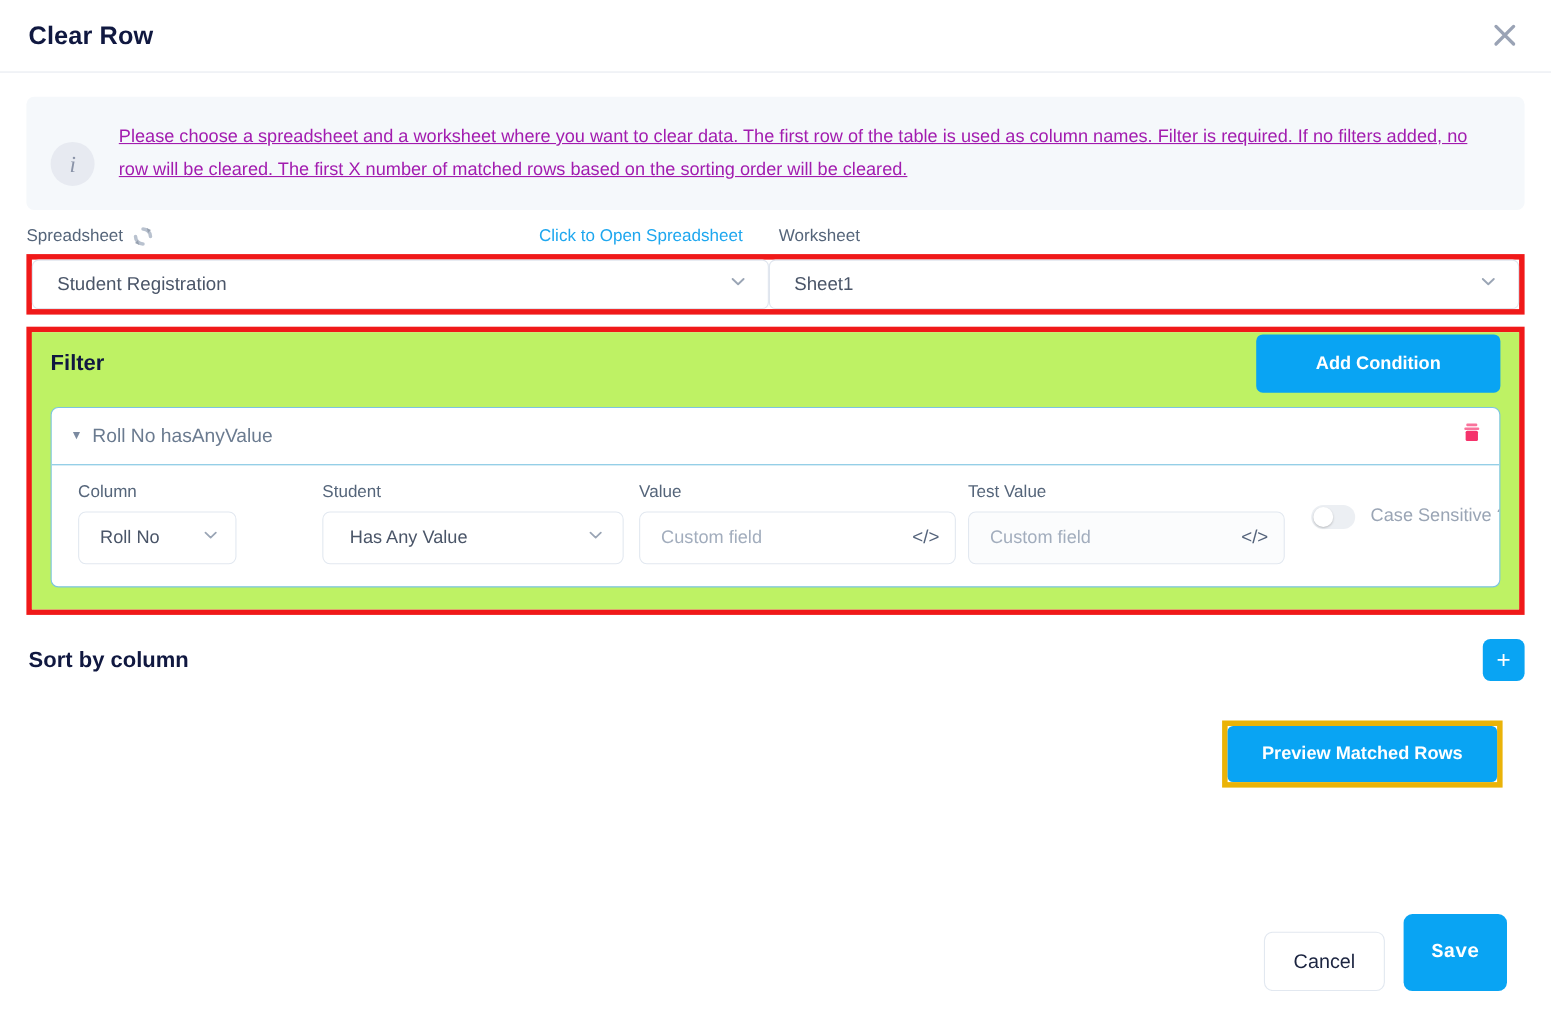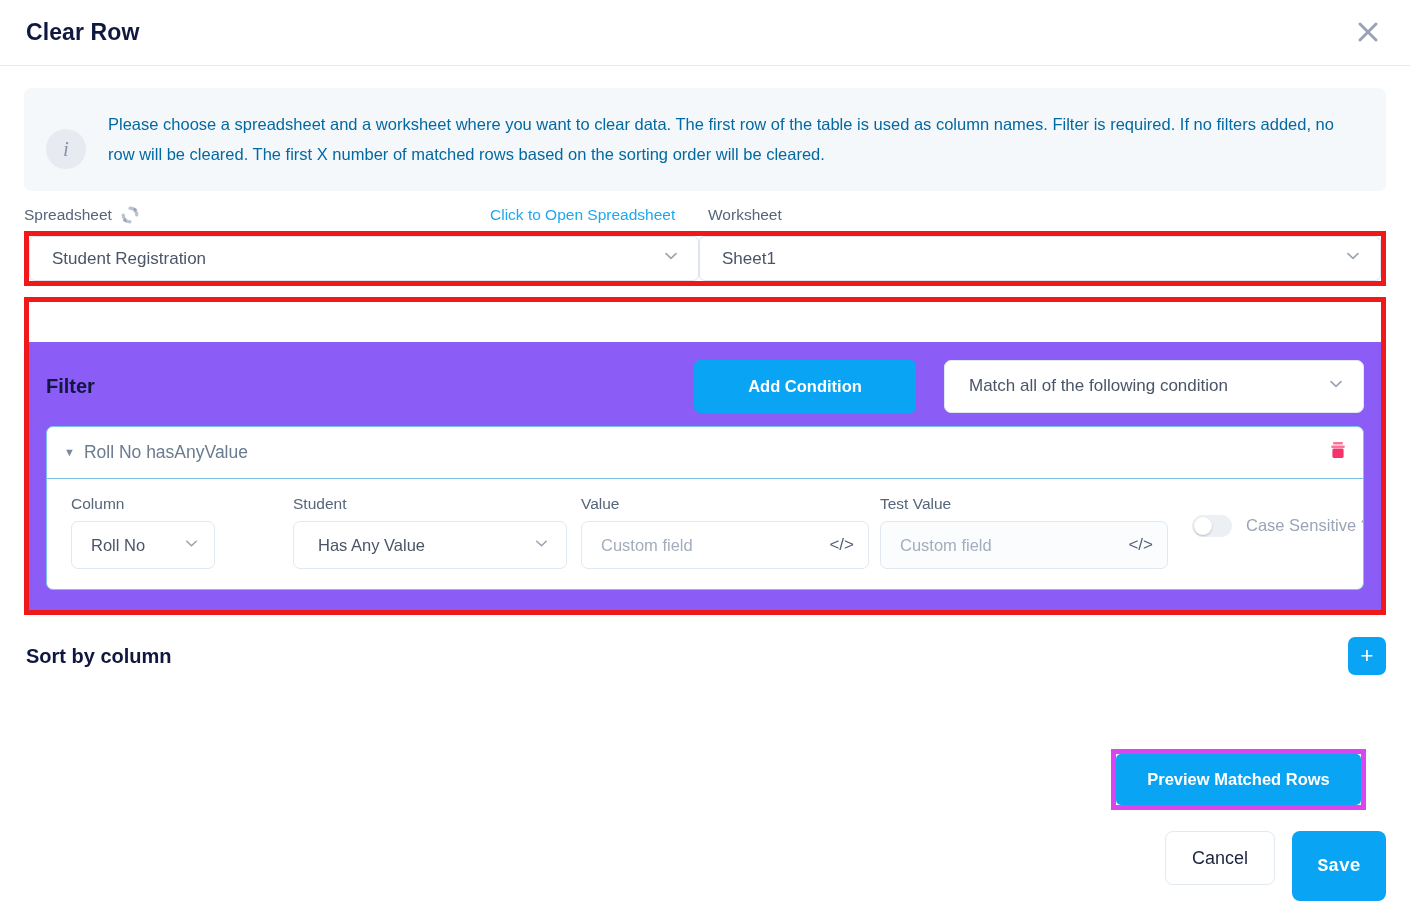--- a/index.html
+++ b/index.html
@@ -58,22 +58,23 @@
     display: flex; align-items: center; justify-content: center;
     color: #8a93a8;
     font-size: 21px;
     font-family: "Liberation Serif", serif;
     font-style: italic;
     margin-top: 20px;
   }
   .info-text {
     font-size: 16.5px;
     line-height: 30px;
-    color: #0369a1;
+    color: #a21caf;
     max-width: 1230px;
+    text-decoration: underline;
   }
 
   
   .field-labels {
     display: flex;
     margin-top: 10px;
     font-size: 15.5px;
     color: #55657a;
     height: 28px;
     align-items: center;
@@ -127,23 +128,22 @@
   .sel-spreadsheet { flex: 0 0 670px; }
   .sel-worksheet  { flex: 1 1 auto; }
   .chev {
     flex: 0 0 auto;
     color: #9aa5b5;
   }
 
   
   .filter-wrap { margin-top: 11px; }
   .filter-panel {
-    background: #8b5cf6;
-    padding: 16px 17px 20px 17px;
-    margin-top: 40px;
+    background: #bef264;
+    padding: 0 17px 20px 17px;
   }
   .filter-top {
     display: flex;
     align-items: center;
     height: 56px;
   }
   .filter-title {
     font-size: 20px;
     font-weight: bold;
     color: #101840;
@@ -286,31 +286,31 @@
     font-family: "Liberation Sans", sans-serif;
   }
 
   
   .preview-row {
     display: flex;
     justify-content: flex-end;
     margin-top: 36px;
     padding-right: 20px;
   }
-  .preview-frame { border: 5px solid #d946ef; display: inline-block; margin-top: 38px; }
+  .preview-frame { border: 5px solid #eab308; display: inline-block; }
   .preview-btn { width: 245px; height: 51px; border-radius: 5px; }
 
   
   .footer {
     position: absolute;
-    right: 24px;
+    right: 40px;
     bottom: 22px;
     display: flex;
     gap: 17px;
-    align-items: flex-start;
+    align-items: flex-end;
   }
   .btn-cancel {
     width: 110px; height: 54px;
     background: #fff;
     border: 1px solid #e2e8f0;
     border-radius: 8px;
     font-size: 18px;
     color: #1b2440;
     cursor: pointer;
     font-family: "Liberation Sans", sans-serif;
@@ -377,28 +377,20 @@
       </span>
     </div>
   </div>
 
   <div class="filter-wrap hl-red">
     <div class="filter-panel">
 
       <div class="filter-top">
         <div class="filter-title">Filter</div>
         <button class="btn-blue add-cond">Add Condition</button>
-        <div class="match-sel">
-          <span>Match all of the following condition</span>
-          <span class="chev">
-            <svg width="18" height="18" viewBox="0 0 18 18" fill="none">
-                <path d="M4 6.6 L9 11.4 L14 6.6" stroke="#9aa5b5" stroke-width="1.7" stroke-linecap="round" stroke-linejoin="round"></path>
-              </svg>
-          </span>
-        </div>
       </div>
 
       <div class="cond-card">
         <div class="cond-head">
           <span class="caret">▼</span>
           <span class="cond-summary">Roll No hasAnyValue</span>
           <span class="trash-btn">
             <span>
               <svg width="18" height="20" viewBox="0 0 18 20" fill="none">
                 <rect x="4" y="1" width="10" height="2.6" rx="1" fill="#f9739b"></rect>

